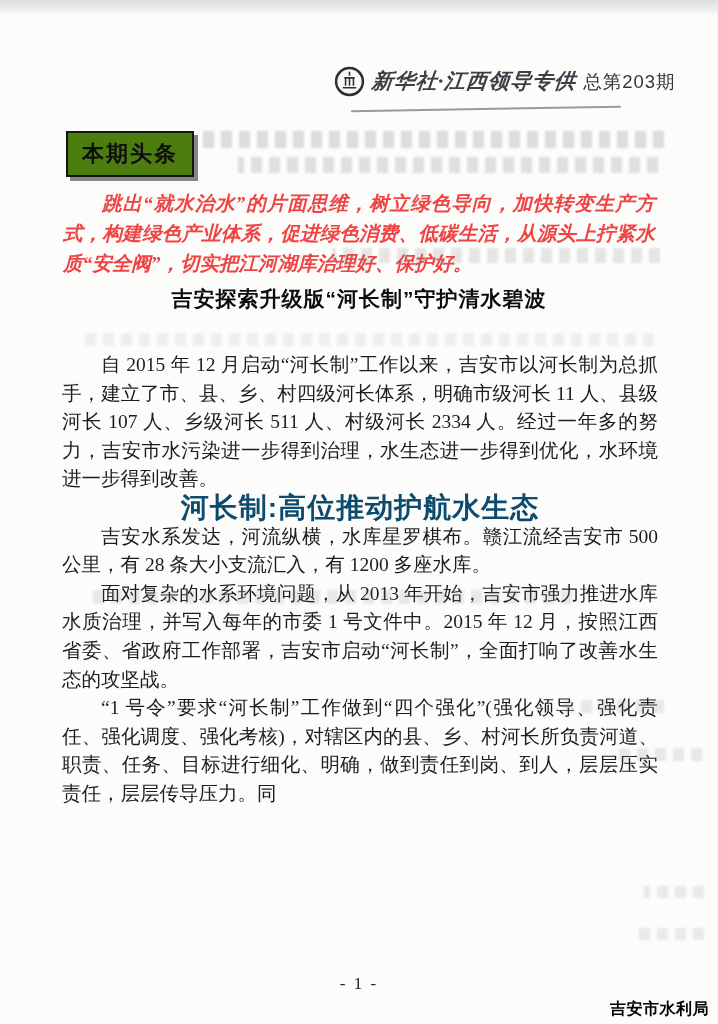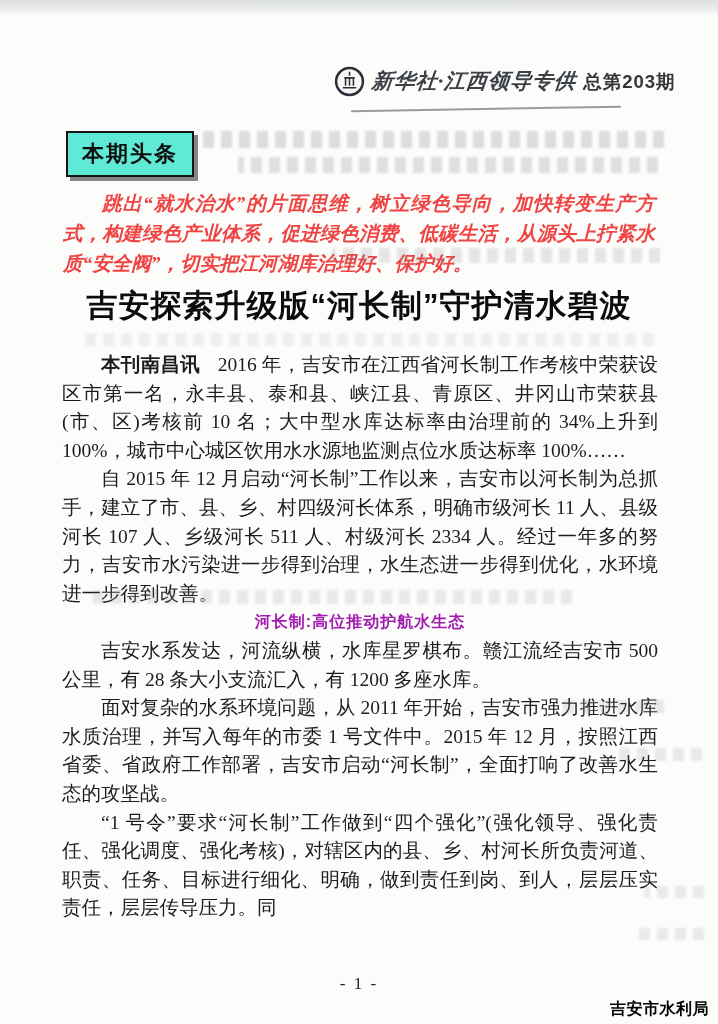--- a/index.html
+++ b/index.html
@@ -13,52 +13,52 @@
     font-family:var(--serif);color:#1c1c1c;
   }
   
   .scan-band{position:absolute;left:0;top:0;width:100%;height:14px;
     background:linear-gradient(to bottom,#dbdfdd,#f5f6f5);}
   
   .header{position:absolute;left:334px;top:62px;height:38px;display:flex;align-items:center;gap:7px;}
   .logo{width:31px;height:31px;flex:0 0 auto;}
   .brand{font-family:var(--serif);font-style:italic;font-weight:700;font-size:21px;
     color:#3b3f46;transform:skewX(-6deg);letter-spacing:1px;white-space:nowrap;}
-  .issue{font-family:var(--sans);font-weight:700;font-size:18.5px;color:#33363b;
+  .issue{font-family:var(--sans);font-weight:400;font-size:18.5px;color:#33363b;
     letter-spacing:1px;white-space:nowrap;}
   .header-line{position:absolute;left:351px;top:108px;width:270px;height:2px;
     background:#979b99;transform:rotate(-1deg);border-radius:1px;}
   
   .section-label{
     position:absolute;left:66px;top:131px;
     font-family:var(--sans);font-weight:900;font-size:22px;letter-spacing:2px;color:#0e0e0e;
-    background:#5eead4;border:2px solid #151515;padding:6px 14px;
+    background:#4d7c0f;border:2px solid #151515;padding:6px 14px;
     box-shadow:4px 4px 0 rgba(70,72,70,.65);
   }
   
   .intro{
     position:absolute;left:63px;top:189px;width:592px;
     font-family:var(--serif);font-style:italic;font-weight:600;
     font-size:19.5px;line-height:30px;text-indent:2em;text-align:justify;color:#ef4444;
   }
   
   .headline{
     position:absolute;left:0;top:285px;width:100%;text-align:center;
-    font-family:var(--sans);font-weight:900;font-size:31px;letter-spacing:1px;color:#0c0c0c;
+    font-family:var(--sans);font-weight:900;font-size:21px;letter-spacing:1px;color:#0c0c0c;
   }
   
   .body{
     position:absolute;left:62px;top:351px;width:596px;
     font-size:19.5px;line-height:28.6px;text-align:justify;
   }
   .body p{margin:0;text-indent:2em;}
   .body .lead{font-weight:700;margin-right:.9em;}
   .subhead{
     margin:7px 0 8px 0;text-align:center;text-indent:0 !important;
-    font-family:var(--sans);font-weight:800;font-size:16px;letter-spacing:1px;color:#a21caf;
+    font-family:var(--sans);font-weight:800;font-size:28px;letter-spacing:1px;color:#0c4a6e;
   }
   
   .page-number{position:absolute;left:0;top:974px;width:100%;text-align:center;
     font-size:17px;letter-spacing:2px;color:#222;}
   .agency{position:absolute;right:9px;top:999px;
     font-family:var(--sans);font-weight:700;font-size:16px;color:#000;letter-spacing:.5px;}
   
   .bleed{position:absolute;filter:blur(1.3px);transform:scaleX(-1);
     background:repeating-linear-gradient(90deg,rgba(122,132,128,.5) 0 11px,rgba(122,132,128,0) 11px 18px);}
   .b1{left:196px;top:131px;width:468px;height:17px;opacity:.5;}
@@ -90,25 +90,24 @@
   </div>
   <div class="header-line"></div>
 
   <div class="section-label">本期头条</div>
 
   <div class="intro">跳出“就水治水”的片面思维，树立绿色导向，加快转变生产方式，构建绿色产业体系，促进绿色消费、低碳生活，从源头上拧紧水质“安全阀”，切实把江河湖库治理好、保护好。</div>
 
   <div class="headline">吉安探索升级版“河长制”守护清水碧波</div>
 
   <div class="body">
-    <p><span class="lead">本刊南昌讯</span><span>2016 年，吉安市在江西省河长制工作考核中荣获设区市第一名，永丰县、泰和县、峡江县、青原区、井冈山市荣获县(市、区)考核前 10 名；大中型水库达标率由治理前的 34%上升到 100%，城市中心城区饮用水水源地监测点位水质达标率 100%……</span></p>
     <p>自 2015 年 12 月启动“河长制”工作以来，吉安市以河长制为总抓手，建立了市、县、乡、村四级河长体系，明确市级河长 11 人、县级河长 107 人、乡级河长 511 人、村级河长 2334 人。经过一年多的努力，吉安市水污染进一步得到治理，水生态进一步得到优化，水环境进一步得到改善。</p>
     <p class="subhead">河长制:高位推动护航水生态</p>
     <p>吉安水系发达，河流纵横，水库星罗棋布。赣江流经吉安市 500 公里，有 28 条大小支流汇入，有 1200 多座水库。</p>
-    <p>面对复杂的水系环境问题，从 2011 年开始，吉安市强力推进水库水质治理，并写入每年的市委 1 号文件中。2015 年 12 月，按照江西省委、省政府工作部署，吉安市启动“河长制”，全面打响了改善水生态的攻坚战。</p>
+    <p>面对复杂的水系环境问题，从 2013 年开始，吉安市强力推进水库水质治理，并写入每年的市委 1 号文件中。2015 年 12 月，按照江西省委、省政府工作部署，吉安市启动“河长制”，全面打响了改善水生态的攻坚战。</p>
     <p>“1 号令”要求“河长制”工作做到“四个强化”(强化领导、强化责任、强化调度、强化考核)，对辖区内的县、乡、村河长所负责河道、职责、任务、目标进行细化、明确，做到责任到岗、到人，层层压实责任，层层传导压力。同</p>
   </div>
 
   <div class="page-number">- 1 -</div>
   <div class="agency">吉安市水利局</div>
 
   <div class="bleed b1"></div>
   <div class="bleed b2"></div>
   <div class="bleed b3"></div>
   <div class="bleed b4"></div>

